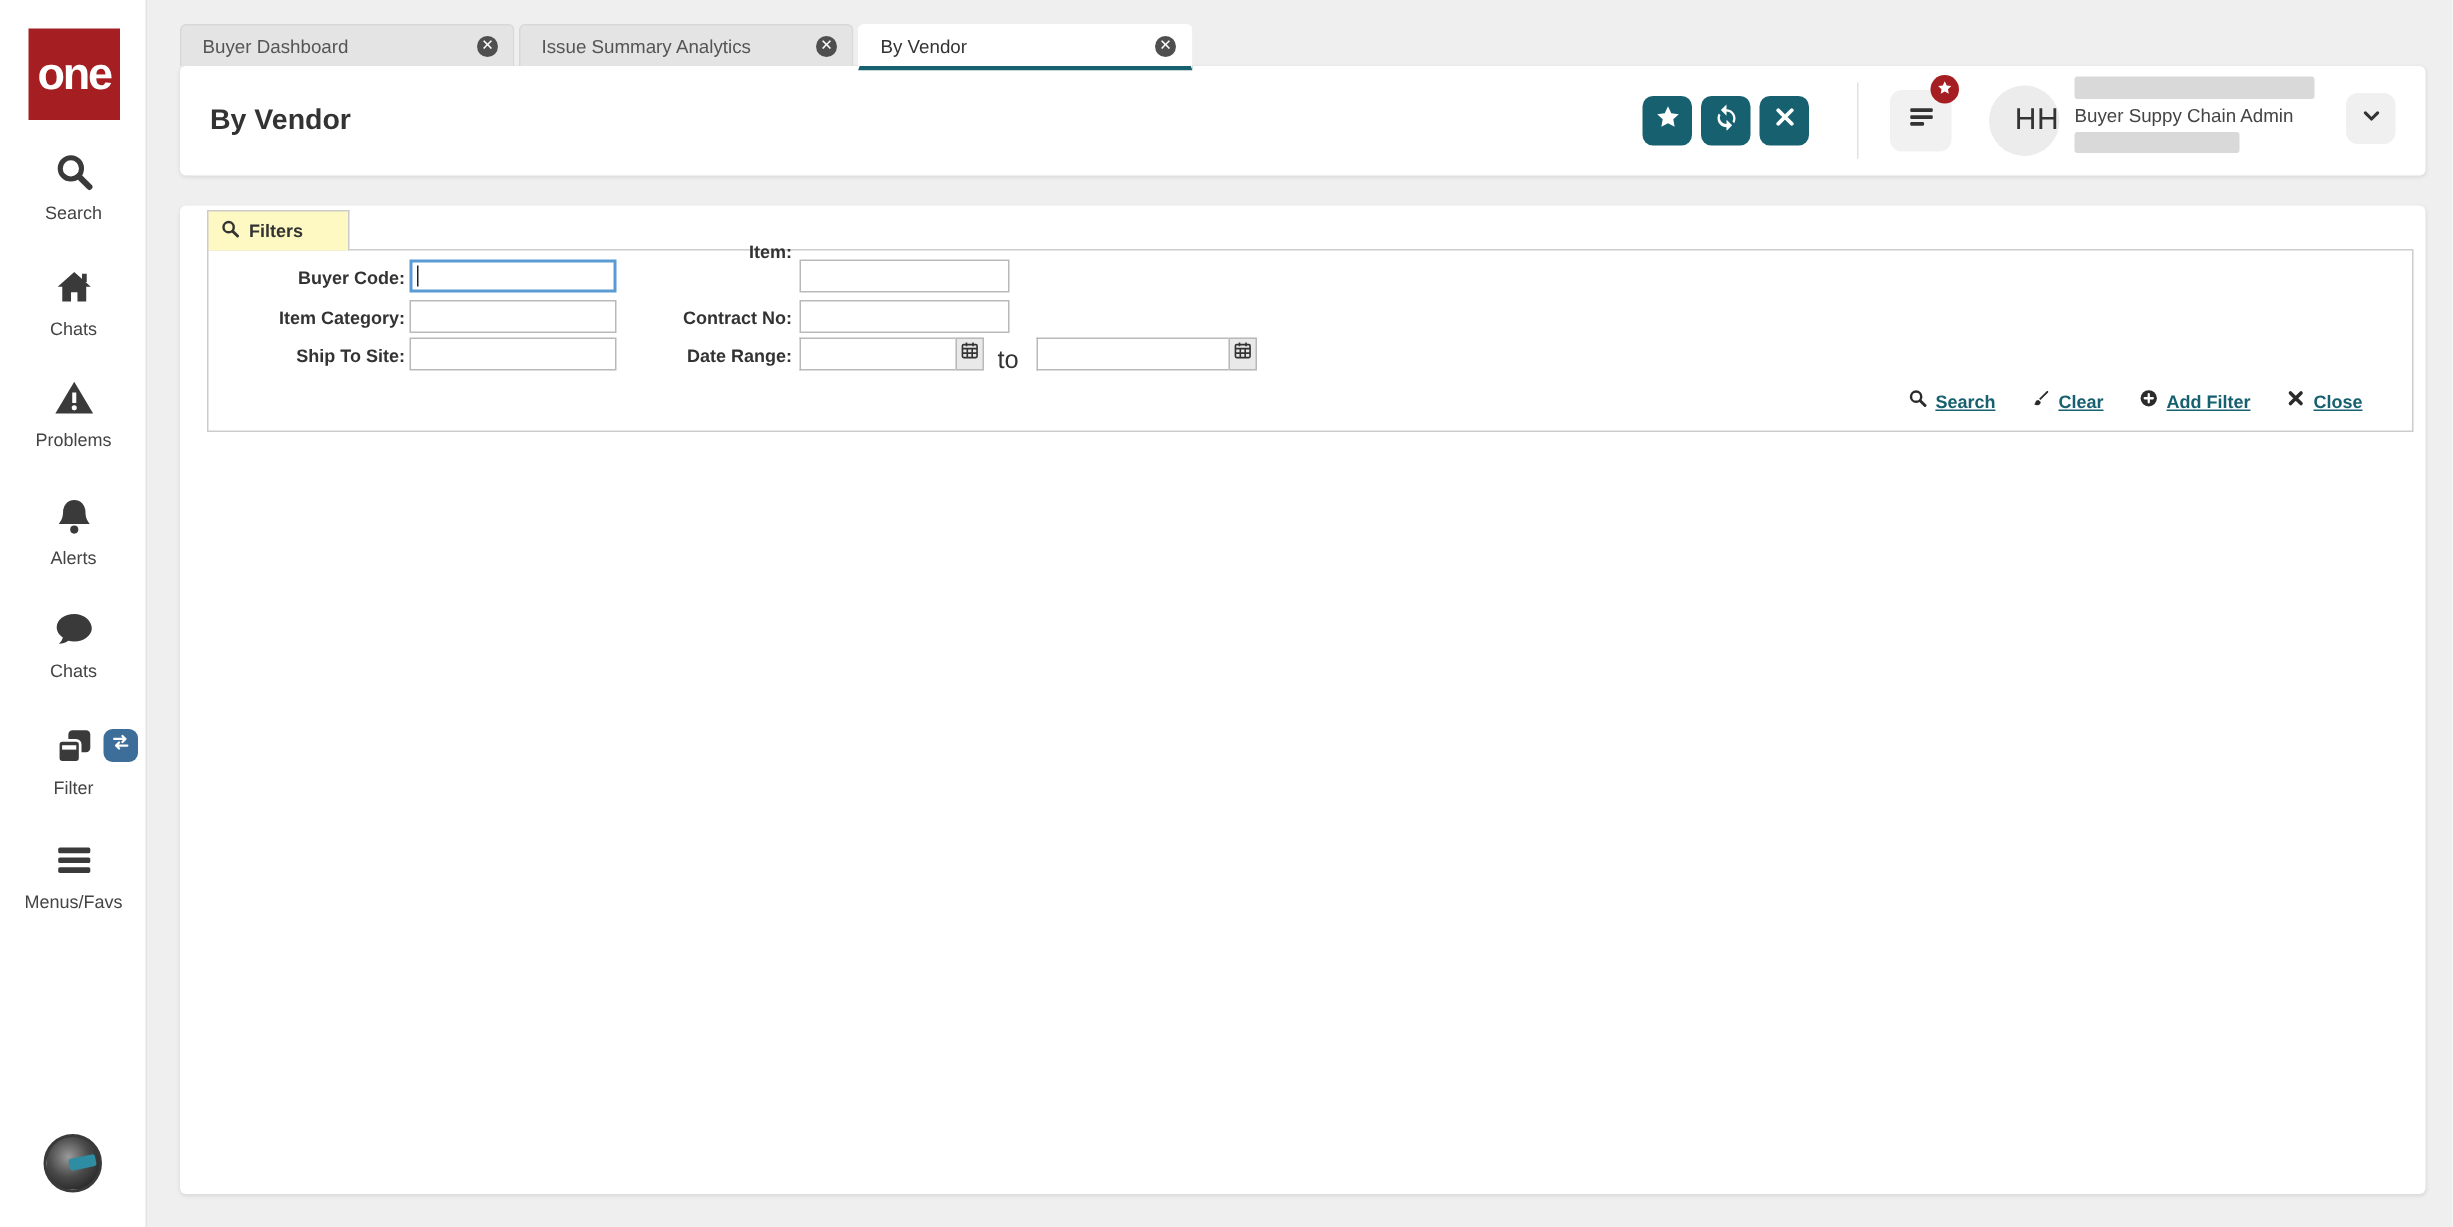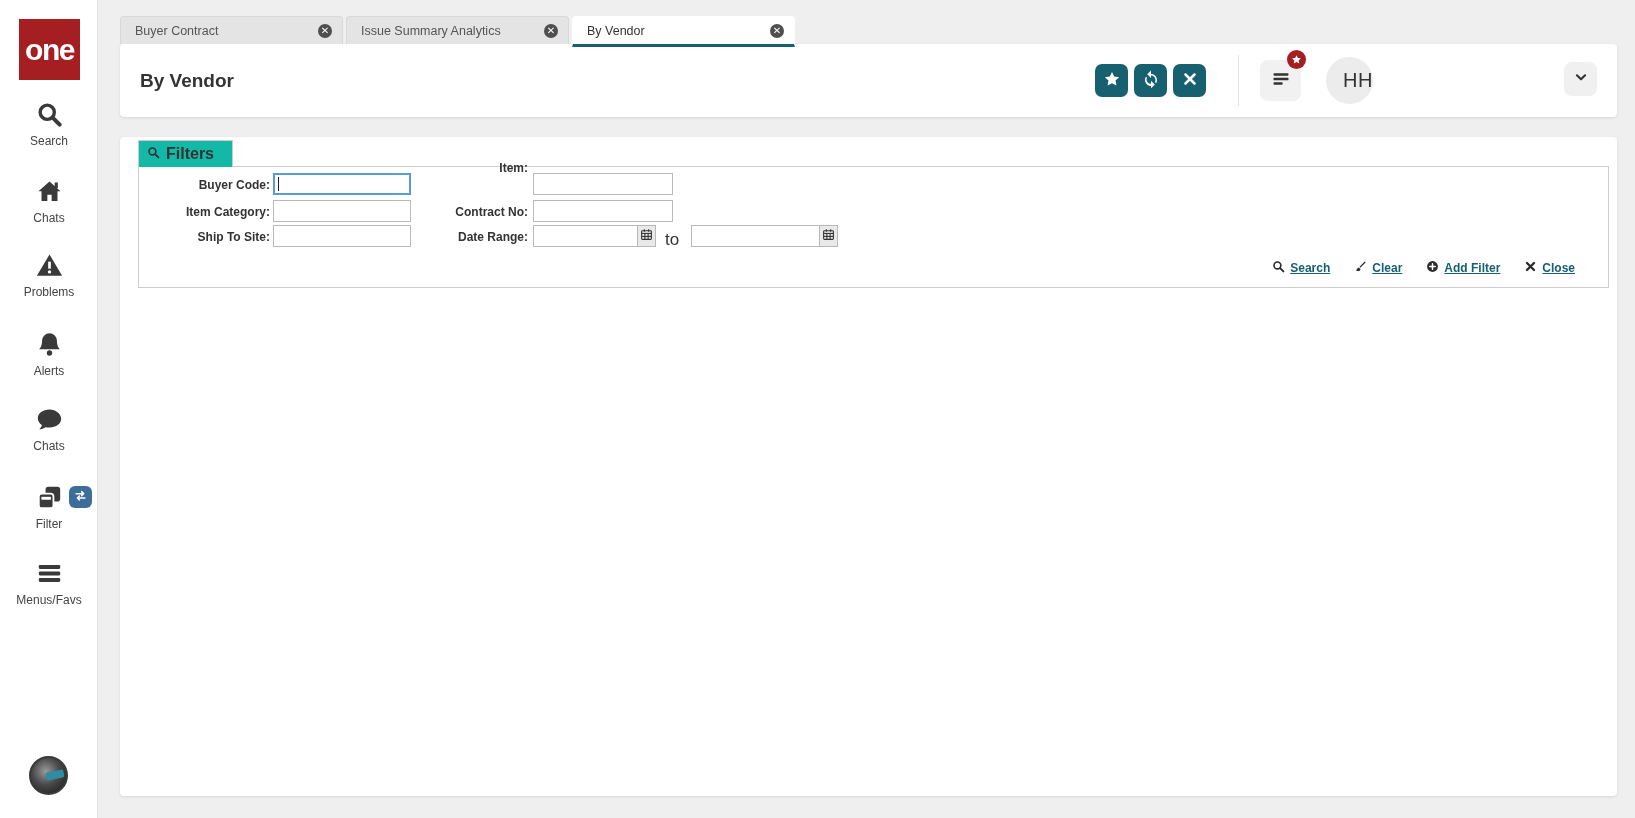--- a/index.html
+++ b/index.html
@@ -110,23 +110,23 @@
   }
   .chevron-btn svg { width:14px; height:14px; }
 
   
   .content-card {
     position:absolute; left:120px; top:137px; width:1497px; height:659px;
     background:#fff; border-radius:4px; box-shadow:0 1px 3px rgba(0,0,0,.10);
   }
   .filters-tab {
     position:absolute; left:18px; top:3px; width:95px; height:27px;
-    background:#14b8a6; border:1px solid #cccccc; border-bottom:none; z-index:2;
+    background:#fef9c3; border:1px solid #cccccc; border-bottom:none; z-index:2;
     display:flex; align-items:center; gap:6px; padding-left:8px;
-    font-size:16px; font-weight:bold; color:#333;
+    font-size:12px; font-weight:bold; color:#333;
   }
   .filters-tab svg { width:13px; height:13px; color:#333; }
   .filter-box {
     position:absolute; left:18px; top:29px; width:1471px; height:122px;
     border:1px solid #cccccc;
   }
   .f-label {
     position:absolute; width:130px; text-align:right; font-size:12px;
     font-weight:bold; color:#333; white-space:nowrap;
   }
@@ -247,21 +247,21 @@
       <span class="nav-label">Menus/Favs</span>
     </div>
 
     <div class="assistant">
       <div class="visor"></div>
     </div>
   </div>
 
   <div class="tabstrip">
     <div class="tab">
-      <span class="tab-label">Buyer Contract</span>
+      <span class="tab-label">Buyer Dashboard</span>
       <span class="tab-close">✕</span>
     </div>
     <div class="tab">
       <span class="tab-label">Issue Summary Analytics</span>
       <span class="tab-close">✕</span>
     </div>
     <div class="tab active">
       <span class="tab-label">By Vendor</span>
       <span class="tab-close">✕</span>
     </div>
@@ -310,20 +310,25 @@
         <svg viewBox="0 0 24 24" fill="#fff">
             <path d="M12 2.5l2.9 6.1 6.7.9-4.9 4.6 1.2 6.6L12 17.6l-5.9 3.1 1.2-6.6L2.4 9.5l6.7-.9z"></path>
           </svg>
       </span>
     </div>
 
     <div class="user-avatar">
       <span>HH</span>
     </div>
 
+    <div class="user-block">
+      <div class="redact-bar redact-top"></div>
+      <div class="user-role">Buyer Suppy Chain Admin</div>
+      <div class="redact-bar redact-bottom"></div>
+    </div>
 
     <div class="chevron-btn">
       <span>
         <svg viewBox="0 0 24 24" fill="none" stroke="currentColor" stroke-width="3.6" stroke-linecap="round" stroke-linejoin="round">
             <path d="M5 9l7 7 7-7"></path>
           </svg>
       </span>
     </div>
   </div>
 

